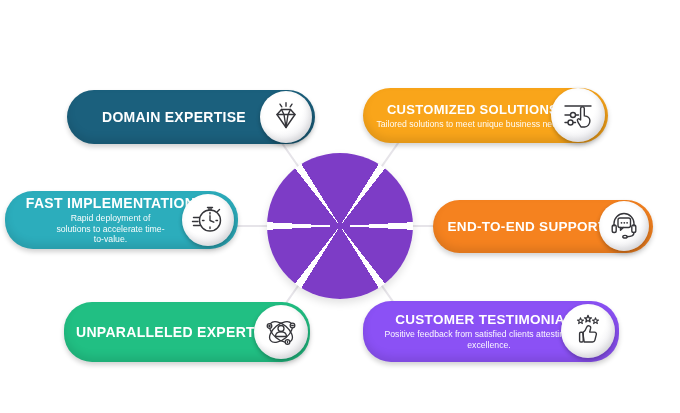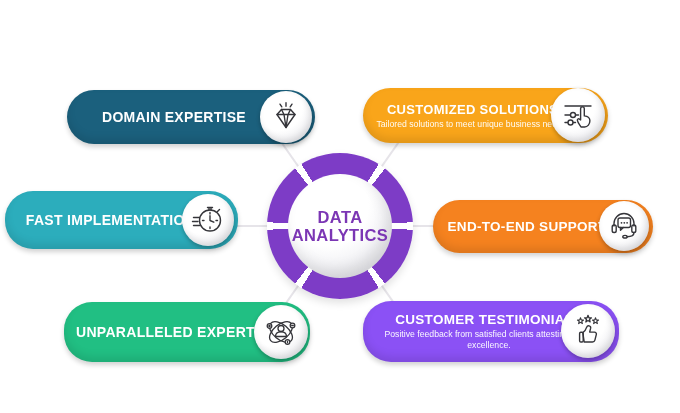--- a/index.html
+++ b/index.html
@@ -97,26 +97,20 @@
 <div class="stage">
 
   <div class="connector k0" style="background: rgb(230, 228, 233);"></div>
   <div class="connector k1" style="background: rgb(230, 228, 233);"></div>
   <div class="connector k2" style="background: rgb(230, 228, 233);"></div>
   <div class="connector k3" style="background: rgb(230, 228, 233);"></div>
   <div class="connector k4" style="background: rgb(230, 228, 233);"></div>
   <div class="connector k5" style="background: rgb(230, 228, 233);"></div>
 
   <div class="ring" style="--ring: #7d3cc6;"></div>
-  <div class="sphere">
-    <div class="center-title" style="color: rgb(123, 54, 180);">
-      <span>DATA</span><br>
-      <span>ANALYTICS</span>
-    </div>
-  </div>
 
   <div class="card c0" style="background: rgb(27, 96, 125);">
     <div class="card-text">
       <div class="card-title">DOMAIN EXPERTISE</div>
     </div>
     <div class="badge">
       <svg viewBox="0 0 34 34" fill="none" stroke="#35353a" stroke-width="1.4" stroke-linecap="round" stroke-linejoin="round">
         <path d="M11,4.2 L12.8,6.8 M17,2.8 V6.2 M23,4.2 L21.2,6.8"></path>
         <path d="M8,14.5 L12.5,9.5 H21.5 L26,14.5 L17,27.5 Z"></path>
         <path d="M8,14.5 H26 M12.5,9.5 L15,14.5 M21.5,9.5 L19,14.5 M15,14.5 L17,27.5 M19,14.5 L17,27.5"></path>
@@ -137,20 +131,21 @@
         <path d="M4,24.5 H6.7 M12.3,24.5 H14.5"></path>
           <circle cx="9.5" cy="24.5" r="2.5"></circle>
         <path d="M20,29 c-1.2,-2.2 -3.2,-4.2 -3.6,-6.6 c-0.2,-1.3 0.9,-2 2,-1.3 l1.2,0.8 V10.7 a1.85,1.85 0 0 1 3.7,0 v7.2 c3.6,0.4 5.6,2 5.6,4.9 c0,3.2 -2.2,6.2 -5.3,6.2 z"></path>
       </svg>
     </div>
   </div>
 
   <div class="card c2" style="background: rgb(44, 173, 188);">
     <div class="card-text">
       <div class="card-title">FAST IMPLEMENTATION</div>
+      <div class="card-body">Rapid deployment of solutions to accelerate time-to-value.</div>
     </div>
     <div class="badge">
       <svg viewBox="0 0 34 34" fill="none" stroke="#35353a" stroke-width="1.4" stroke-linecap="round" stroke-linejoin="round">
         <path d="M2.5,14.5 H8.5 M1.5,18.5 H7 M2.5,22.5 H8.5"></path>
         <path d="M16.5,4.5 H21.5 M18,4.5 V7 M20,4.5 V7 M26.5,8.5 L28.5,6.5"></path>
         <circle cx="19" cy="17.5" r="10.5"></circle>
         <path d="M19,9.5 V11 M19,24 V25.5 M11.5,17.5 H13 M25,17.5 H26.5"></path>
         <path d="M19,17.5 V12.8 M19,17.5 L22.8,19.2"></path>
       </svg>
     </div>

